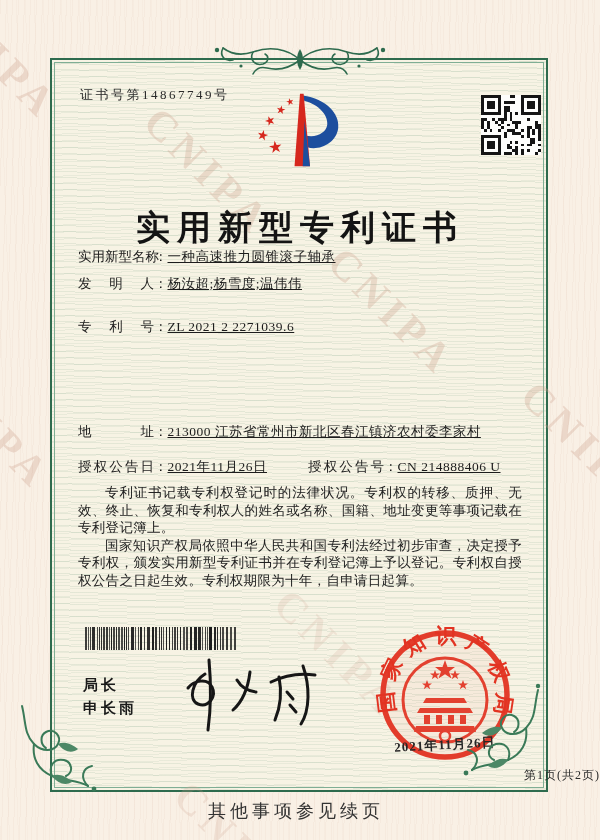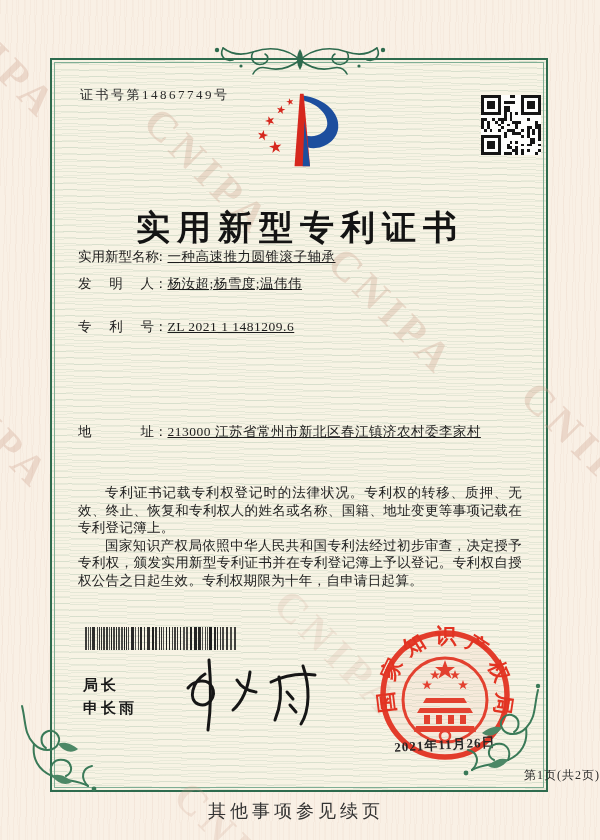--- a/index.html
+++ b/index.html
@@ -329,24 +329,30 @@
 
     <div class="title">实用新型专利证书</div>
 
     <div class="row" style="top:248px">
       <span class="lbl">实用新型名称</span><span>：</span><span class="val">一种高速推力圆锥滚子轴承</span>
     </div>
     <div class="row" style="top:275px">
       <span class="lbl">发明人</span><span>：</span><span class="val">杨汝超;杨雪度;温伟伟</span>
     </div>
     <div class="row" style="top:318px">
-      <span class="lbl">专利号</span><span>：</span><span class="val">ZL 2021 1 1481209.6</span>
+      <span class="lbl">专利号</span><span>：</span><span class="val">ZL 2021 2 2271039.6</span>
     </div>
     <div class="row" style="top:423px">
       <span class="lbl">地址</span><span>：</span><span class="val">213000 江苏省常州市新北区春江镇济农村委李家村</span>
+    </div>
+    <div class="row" style="top:458px">
+      <span class="lbl">授权公告日</span><span>：</span><span class="val">2021年11月26日</span>
+      <span class="pair2">
+        <span class="lbl">授权公告号</span><span>：</span><span class="val">CN 214888406 U</span>
+      </span>
     </div>
 
     <div class="paras">
       <p>专利证书记载专利权登记时的法律状况。专利权的转移、质押、无效、终止、恢复和专利权人的姓名或名称、国籍、地址变更等事项记载在专利登记簿上。</p>
       <p>国家知识产权局依照中华人民共和国专利法经过初步审查，决定授予专利权，颁发实用新型专利证书并在专利登记簿上予以登记。专利权自授权公告之日起生效。专利权期限为十年，自申请日起算。</p>
     </div>
 
     <svg class="barcode" id="barcode" viewBox="0 0 158 23" preserveAspectRatio="none" shape-rendering="crispEdges">
         <rect x="2" y="0" width="2" height="23" fill="#1b1b1b" opacity="0.8400292904116213"></rect>
         <rect x="5" y="0" width="1" height="23" fill="#1b1b1b" opacity="0.7591927170287818"></rect>

